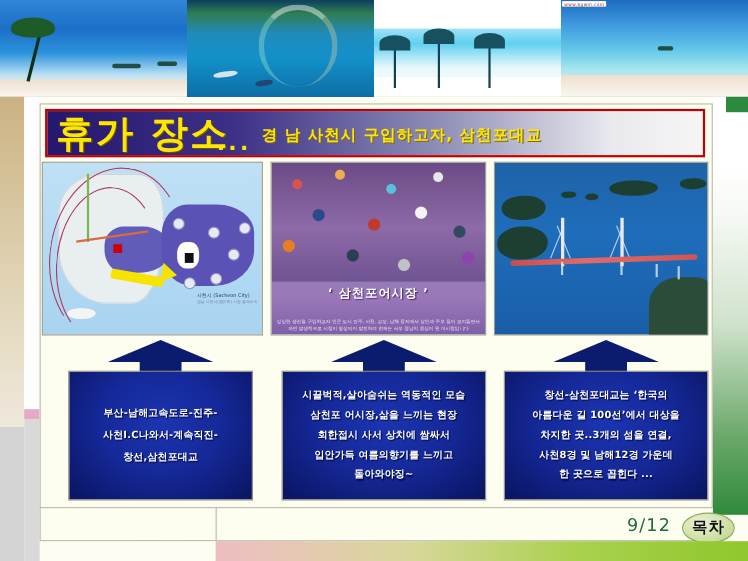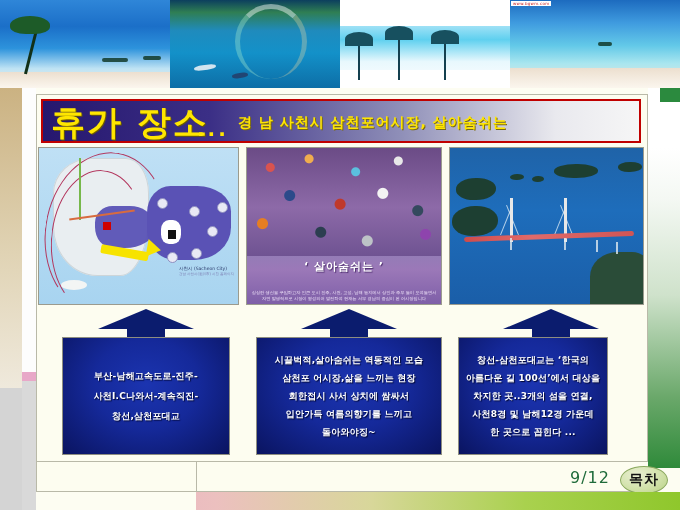--- a/index.html
+++ b/index.html
@@ -120,21 +120,21 @@
   .uparrow .tri{position:absolute;left:0;top:0;width:0;height:0;
      border-left:48px solid transparent;border-right:48px solid transparent;border-bottom:20px solid #0b1c6e;}
   .uparrow .stem{position:absolute;left:29px;top:19px;width:38px;height:12px;background:#0b1c6e;}
 
   
   .tbox{position:absolute;top:337px;height:118px;border:1px solid #8e8e80;box-sizing:border-box;
         background:radial-gradient(ellipse at 50% 40%,#1b34b0 0%,#15299a 45%,#0a1460 100%);
         display:flex;align-items:center;justify-content:center;padding:6px 5px;}
   .tb1{left:62px;width:168px;}
   .tb2{left:256px;width:186px;}
-  .tb3{left:458px;width:150px;}
+  .tb3{left:458px;width:186px;}
   .tbtext{font-size:9px;line-height:18px;color:#ffffff;font-weight:bold;text-align:center;
           text-shadow:1px 1px 1px #00062e;letter-spacing:.2px;white-space:pre-line;}
   .tb1 .tbtext{line-height:20px;}
 
   
   .footerline{position:absolute;left:196px;top:461px;width:452px;height:30px;border-top:1px solid #b9b9a8;border-left:1px solid #b9b9a8;box-sizing:border-box;background:#fdfdf0;}
   .pagenum{position:absolute;left:570px;top:468px;font-size:16px;color:#1f6b3a;letter-spacing:1px;}
   .tocbtn{position:absolute;left:620px;top:466px;width:46px;height:26px;border-radius:50%;
           background:radial-gradient(ellipse at 35% 30%,#e9efd2,#cfe0a6 60%,#b7d083);
           border:1px solid #8aa85e;display:flex;align-items:center;justify-content:center;}
@@ -179,21 +179,21 @@
   <div class="leftgrey"></div>
   <div class="rightgreen"></div>
   <div class="rightgreen2"></div>
   <div class="rightgradient"></div>
 
   <div class="slide"></div>
 
   <div class="titlebar">
     <div class="title-main">휴가 장소</div>
     <div class="title-dots">...</div>
-    <div class="title-sub">경 남 사천시 삼천포어시장, 살아숨쉬는</div>
+    <div class="title-sub">경 남 사천시 구입하고자, 삼천포대교</div>
   </div>
 
   <div class="picrow">
 
     <div class="pic pic-map">
       <div class="korea"></div>
       <div class="korea2"></div>
       <div class="arcline a1"></div>
       <div class="arcline a2"></div>
       <div class="greenrd"></div>
@@ -213,21 +213,21 @@
         <div class="shaft"></div>
         <div class="head"></div>
       </div>
       <div class="maplabel">사천시 (Sacheon City)</div>
       <div class="maplabel2">경남 사천시(泗川市) 시청 홈페이지</div>
     </div>
 
     <div class="pic pic-mkt">
       <div class="mkt-bg"></div>
       <div class="mkt-crowd"></div>
-      <div class="mkt-cap">‘ 살아숨쉬는 ’</div>
+      <div class="mkt-cap">‘ 삼천포어시장 ’</div>
       <div class="mkt-body">싱싱한 생선을 구입하고자 인근 도시 진주, 사천, 고성, 남해 등지에서 상인과 주부 들이 모여들면서 자연 발생적으로 시장이 형성되어 발전하여 현재는 서부 경남의 중심이 된 어시장입니다</div>
     </div>
 
     <div class="pic pic-brg">
       <div class="sea"></div>
       <div class="islet" style="left:6px;top:30px;width:40px;height:22px;"></div>
       <div class="islet" style="left:2px;top:58px;width:46px;height:30px;"></div>
       <div class="islet" style="left:104px;top:16px;width:44px;height:14px;"></div>
       <div class="islet" style="left:60px;top:26px;width:14px;height:6px;"></div>
       <div class="islet" style="left:82px;top:28px;width:12px;height:6px;"></div>

